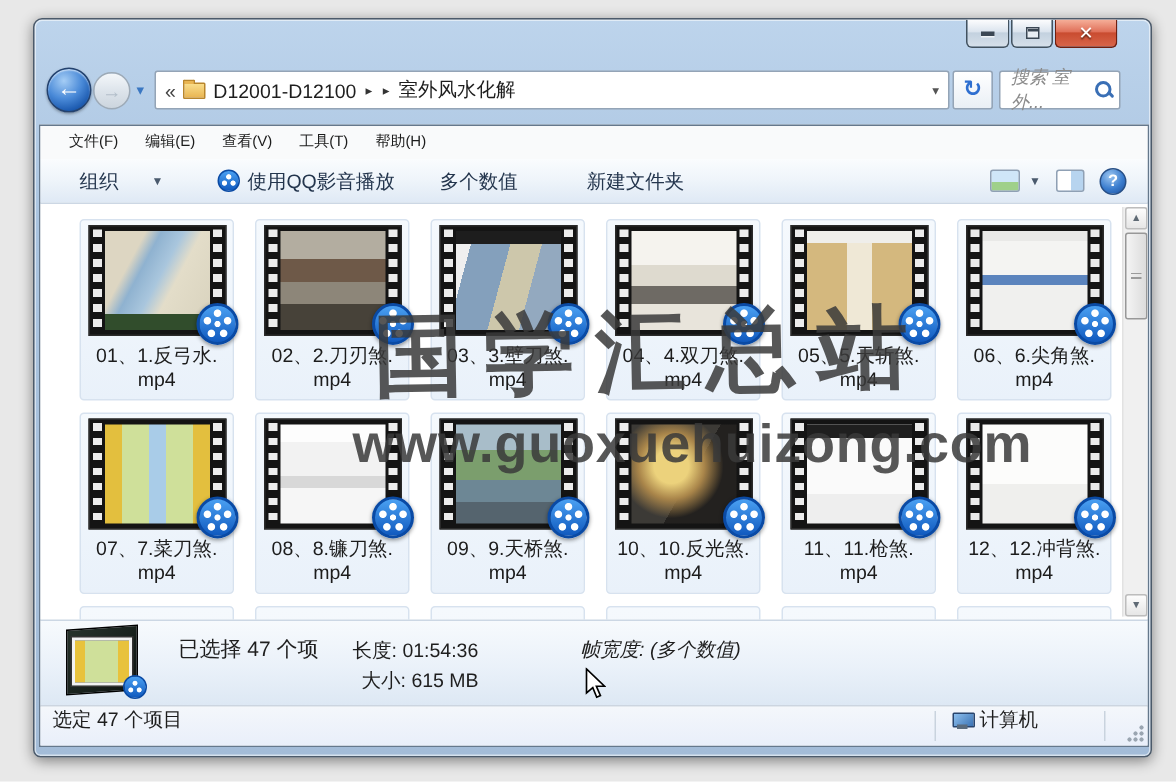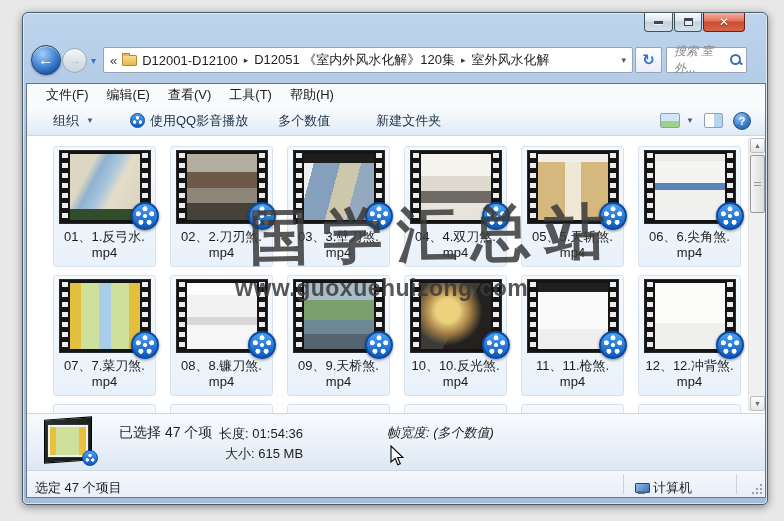--- a/index.html
+++ b/index.html
@@ -45,25 +45,25 @@
   .refresh-btn { position:absolute; left:612px; top:5px; width:27px; height:26px; background:linear-gradient(180deg,#fff,#e9eff5);
     border:1px solid #94a4b6; border-radius:2px; text-align:center; line-height:24px; font-size:15px; color:#2e6fd0; font-weight:bold; }
   .searchbox { position:absolute; left:643px; top:5px; width:81px; height:26px; background:#fff; border:1px solid #94a4b6; border-radius:2px;
     display:flex; align-items:center; padding:0 4px 0 7px; font-size:12px; font-style:italic; color:#8b8b8b; }
   .search-mag { margin-left:auto; position:relative; width:14px; height:14px; }
   .search-mag::before { content:""; position:absolute; left:1px; top:1px; width:7px; height:7px; border:2px solid #3a6fb5; border-radius:50%; }
   .search-mag::after { content:""; position:absolute; left:9px; top:9px; width:5px; height:2px; background:#3a6fb5; transform:rotate(45deg); border-radius:1px; }
 
   
   .client { position:absolute; left:3px; top:70px; width:740px; height:415px; border:1px solid #65788c; background:#fff; }
-  .menubar { height:22px; background:#f9fafb; display:flex; align-items:center; gap:0; font-size:13px; color:#1c1c1c; padding-left:10px; }
+  .menubar { height:22px; background:#f9fafb; display:flex; align-items:center; gap:0; font-size:10px; color:#1c1c1c; padding-left:10px; }
   .menu-item { padding:0 9px; line-height:22px; cursor:default; }
   .toolbar { height:30px; background:linear-gradient(180deg,#fafcfe 0%,#eef4fa 50%,#dfe9f5 100%); border-bottom:1px solid #ccd7e4;
     display:flex; align-items:center; font-size:13px; color:#23354d; }
-  .tb-organize { margin-left:20px; display:flex; align-items:center; gap:7px; padding:3px 6px; border-radius:3px; }
+  .tb-organize { margin-left:20px; display:flex; align-items:center; gap:22px; padding:3px 6px; border-radius:3px; }
   .tb-caret { font-size:8px; color:#4a5a6d; }
   .tb-btn { padding:3px 8px; border-radius:3px; display:flex; align-items:center; gap:5px; }
   .tb-qq { margin-left:22px; }
   .tb-play { margin-left:14px; } .tb-newf { margin-left:30px; }
   .qq-mini { width:15px; height:15px; border-radius:50%; border:1px solid #0a4aa4; flex:0 0 auto;
     background:radial-gradient(circle at 50% 30%,#fff 1.5px,rgba(0,0,0,0) 2px),
                radial-gradient(circle at 72% 62%,#fff 1.5px,rgba(0,0,0,0) 2px),
                radial-gradient(circle at 28% 62%,#fff 1.5px,rgba(0,0,0,0) 2px),
                linear-gradient(180deg,#4aa0f2,#1059be); }
   .tb-right { margin-left:auto; display:flex; align-items:center; gap:10px; padding-right:14px; }
@@ -111,46 +111,46 @@
     position:relative; font-size:13px; color:#1e1e1e; }
   .dp-icon { position:absolute; left:15px; top:4px; width:54px; height:48px; }
   .dp-icon .back { position:absolute; left:2px; top:0; width:48px; height:44px; background:linear-gradient(135deg,#27332c,#0e1411); border:1px solid #000; transform:skewY(-4deg); }
   .dp-icon .front { position:absolute; left:6px; top:7px; width:40px; height:32px; background:linear-gradient(90deg,#e8c23c 0 18%,#cfe09a 18% 80%,#e8c23c 80%); border:2px solid #f2f2f2; box-shadow:0 0 0 1px #333; }
   .dp-icon .mini-badge { position:absolute; right:-2px; bottom:0; width:16px; height:16px; border-radius:50%; border:1px solid #0a4aa4;
     background:radial-gradient(circle at 50% 32%,#fff 1.4px,rgba(0,0,0,0) 1.9px),
       radial-gradient(circle at 70% 64%,#fff 1.4px,rgba(0,0,0,0) 1.9px),
       radial-gradient(circle at 30% 64%,#fff 1.4px,rgba(0,0,0,0) 1.9px),
       linear-gradient(180deg,#4aa0f2,#1059be); }
   .dp-selection { position:absolute; left:92px; top:10px; font-size:14px; }
-  .dp-col2 { position:absolute; left:192px; top:10px; line-height:20px;text-align:center; }
+  .dp-col2 { position:absolute; left:208px; top:10px; line-height:20px; }
   .dp-col3 { position:absolute; left:360px; top:10px;font-style:italic; }
   .dp-size-row { padding-left:6px; }
 
   
   .statusbar { height:27px; background:linear-gradient(180deg,#f4f7fb,#e9effa); border-top:1px solid #ccd5e0;
-    display:flex; align-items:flex-end; font-size:13px; color:#1e1e1e; position:relative; }
+    display:flex; align-items:flex-start; font-size:13px; color:#1e1e1e; position:relative; }
   .sb-left { padding-left:8px; }
   .sb-divider { position:absolute; top:3px; bottom:3px; width:1px; background:#c9d3de; }
   .sb-div1 { left:596px; } .sb-div2 { right:28px; }
   .sb-right { position:absolute; left:608px; display:flex; align-items:center; gap:5px; }
   .computer-icon { width:13px; height:11px; position:relative; }
   .computer-icon::before { content:""; position:absolute; left:0; top:0; width:13px; height:8px; background:linear-gradient(135deg,#8ec0ee,#3a72b4); border:1px solid #28456e; border-radius:1px; }
   .computer-icon::after { content:""; position:absolute; left:3px; top:8px; width:7px; height:3px; background:#5a6b7d; }
   .resize-grip { position:absolute; right:2px; bottom:2px; width:12px; height:12px;
     background:radial-gradient(circle at 10px 2px,#9aa5b1 1.2px,rgba(0,0,0,0) 1.6px),
       radial-gradient(circle at 10px 6px,#9aa5b1 1.2px,rgba(0,0,0,0) 1.6px),
       radial-gradient(circle at 6px 6px,#9aa5b1 1.2px,rgba(0,0,0,0) 1.6px),
       radial-gradient(circle at 10px 10px,#9aa5b1 1.2px,rgba(0,0,0,0) 1.6px),
       radial-gradient(circle at 6px 10px,#9aa5b1 1.2px,rgba(0,0,0,0) 1.6px),
       radial-gradient(circle at 2px 10px,#9aa5b1 1.2px,rgba(0,0,0,0) 1.6px); }
 
   
   .watermark { position:absolute; left:0; top:0; width:100%; height:100%; pointer-events:none; z-index:50; }
   .wm-1 { position:absolute; left:226px; top:182px; font-size:60px; font-weight:bold; letter-spacing:14px; color:rgba(58,58,58,.85); transform:rotate(-1deg); white-space:nowrap; }
-  .wm-2 { position:absolute; left:212px; top:262px; font-size:23px; font-weight:bold; letter-spacing:.5px; color:rgba(58,58,58,.85); white-space:nowrap; }
+  .wm-2 { position:absolute; left:212px; top:262px; font-size:36px; font-weight:bold; letter-spacing:.5px; color:rgba(58,58,58,.85); white-space:nowrap; }
   .cursor { position:absolute; left:390px; top:445px; z-index:60; pointer-events:none; }
 </style>
 </head>
 <body>
 
 <div class="window">
 
   <div class="caption-btns">
     <div class="cap-btn cap-min">
         <span class="glyph-min"></span>
@@ -166,21 +166,20 @@
   <div class="navbar">
     <div class="nav-back"><span>←</span></div>
     <div class="nav-fwd"><span>→</span></div>
     <div class="nav-caret"><span>▾</span></div>
 
     <div class="addressbar">
       <span class="addr-chevron">«</span>
       <span class="folder-icon"></span>
       <span class="crumb">D12001-D12100</span>
       <span class="crumb-sep">▸</span>
-      <span class="crumb">D12051 《室内外风水化解》120集</span>
       <span class="crumb-sep">▸</span>
       <span class="crumb">室外风水化解</span>
       <span class="addr-caret">▾</span>
     </div>
     <div class="refresh-btn"><span>↻</span></div>
     <div class="searchbox">
       <span>搜索 室外...</span>
       <span class="search-mag"></span>
     </div>
   </div>

